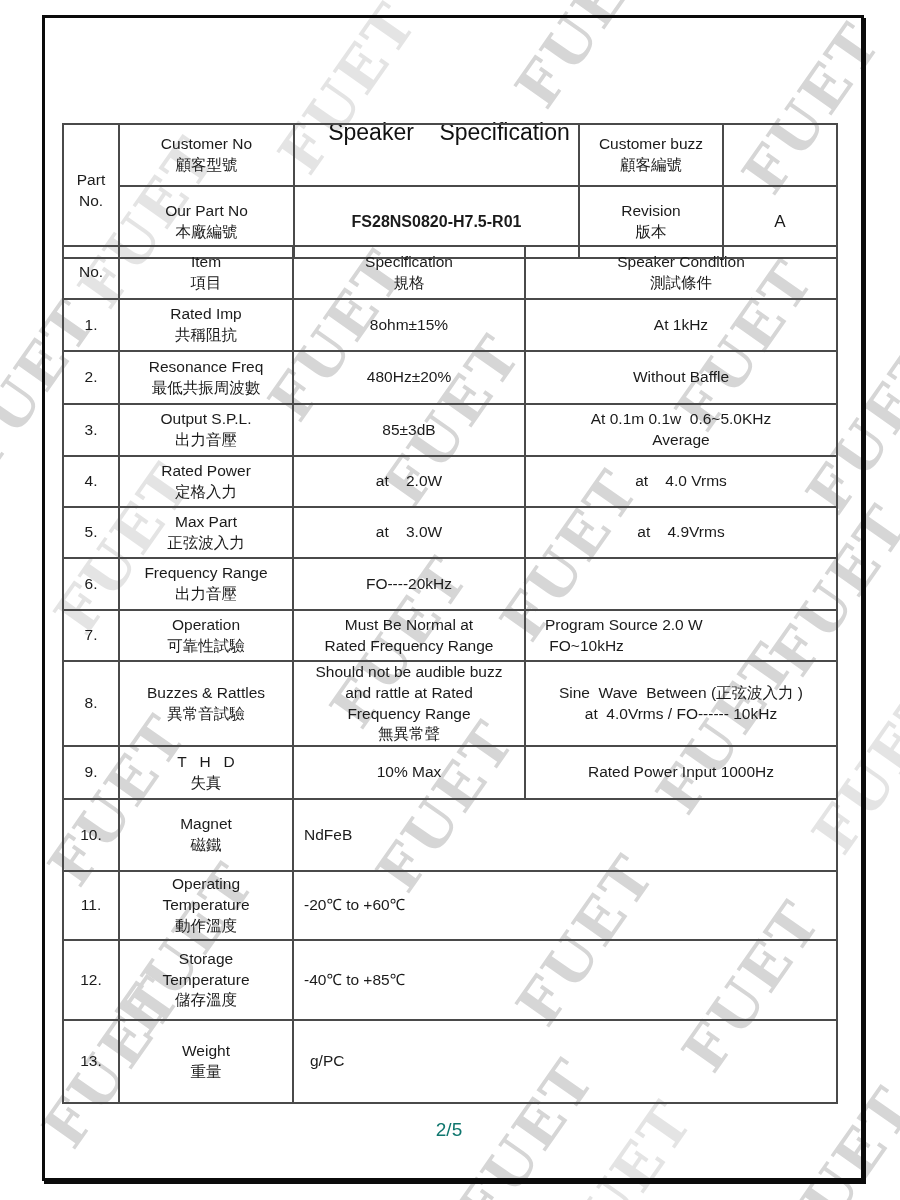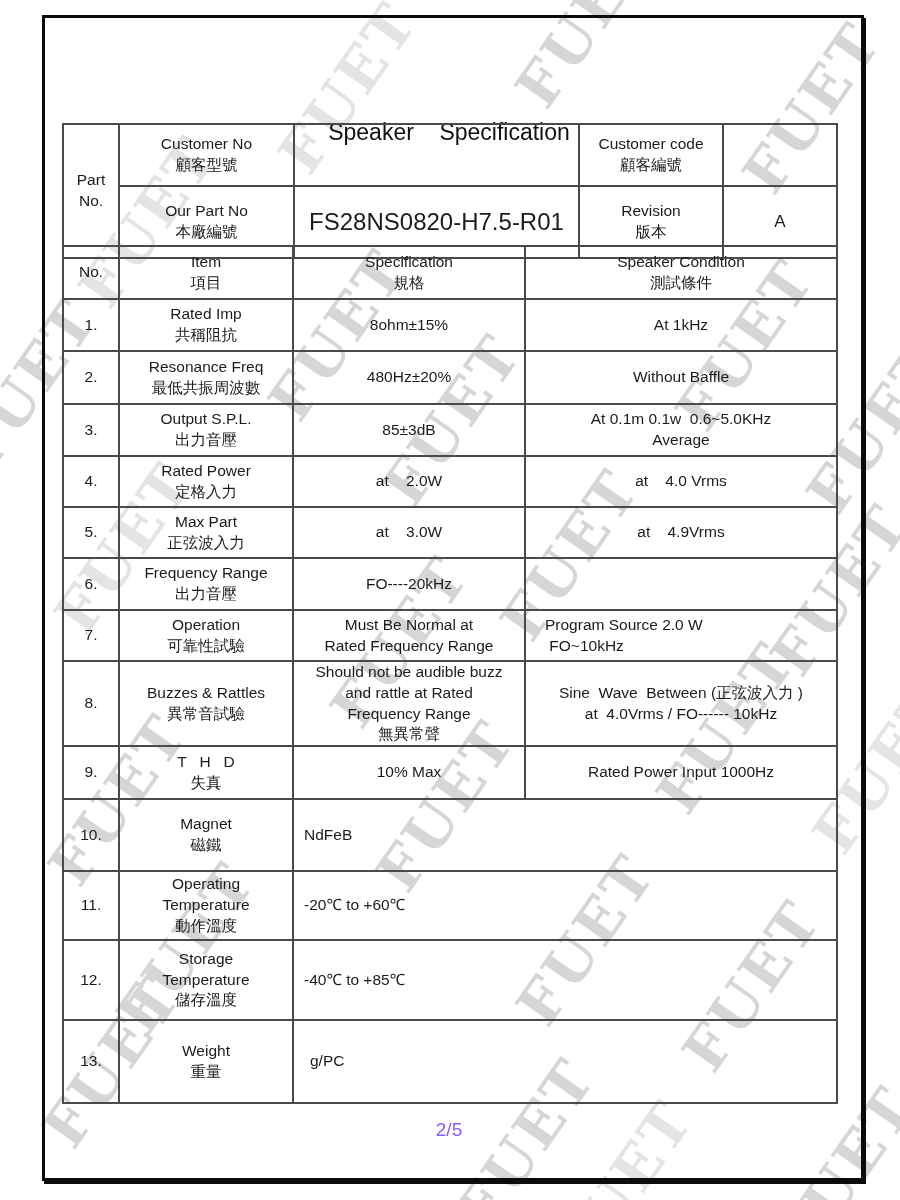--- a/index.html
+++ b/index.html
@@ -34,25 +34,25 @@
     background:transparent;
   }
   td{
     border:2px solid #4a4a4a;vertical-align:middle;text-align:center;
     padding:0;font-size:15.5px;line-height:1.34;color:#1b1b1b;
   }
   .lines div{white-space:pre-wrap;}
   .al{text-align:left;padding-left:10px;}
   .al2{text-align:left;padding-left:16px;}
   .al-tight{text-align:left;padding-left:19px;}
-  .pn-value{font-size:24px;}
+  .pn-value{font-size:16px;font-weight:bold;}
   .rev-value{font-size:17px;}
   .footer{
     position:absolute;left:62px;top:1119px;width:774px;z-index:2;
-    text-align:center;font-size:19px;color:#8b5cf6;
+    text-align:center;font-size:19px;color:#0f766e;
   }
 </style>
 </head>
 <body>
 
 <div class="page">
 
   <span class="wm" style="left:585px;top:22px;">FUET</span>
   <span class="wm" style="left:812px;top:108px;">FUET</span>
   <span class="wm light" style="left:348px;top:88px;">FUET</span>
@@ -95,21 +95,21 @@
       <td rowspan="2" class="lines">
             <div>Part</div>
             <div>No.</div>
           </td>
       <td class="lines">
             <div>Customer No</div>
             <div>顧客型號</div>
           </td>
       <td></td>
       <td class="lines">
-            <div>Customer code</div>
+            <div>Customer buzz</div>
             <div>顧客編號</div>
           </td>
       <td></td>
     </tr>
     <tr style="height:72px">
       <td class="lines">
             <div>Our Part No</div>
             <div>本廠編號</div>
           </td>
       <td class="pn-value">FS28NS0820-H7.5-R01</td>

